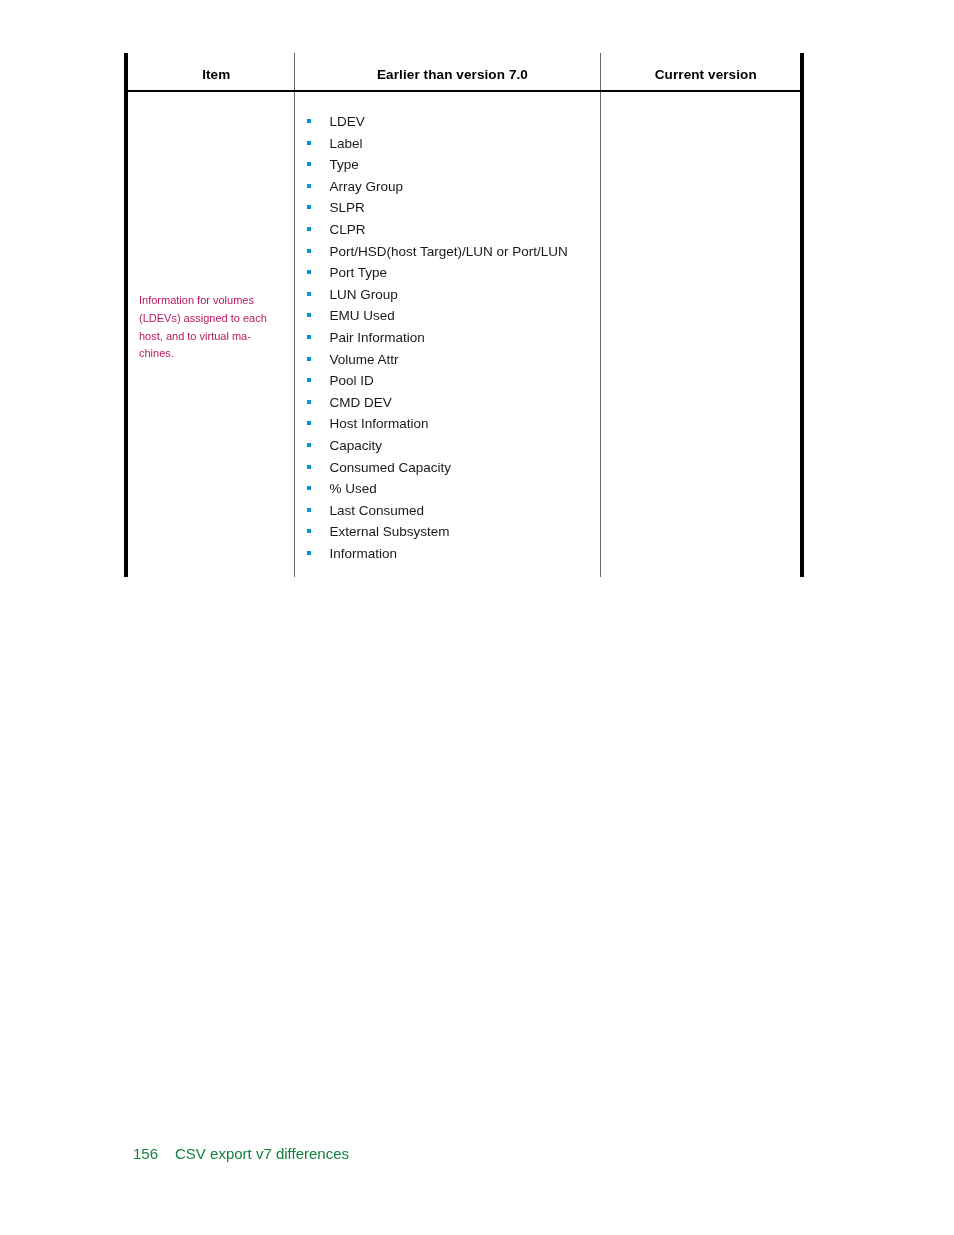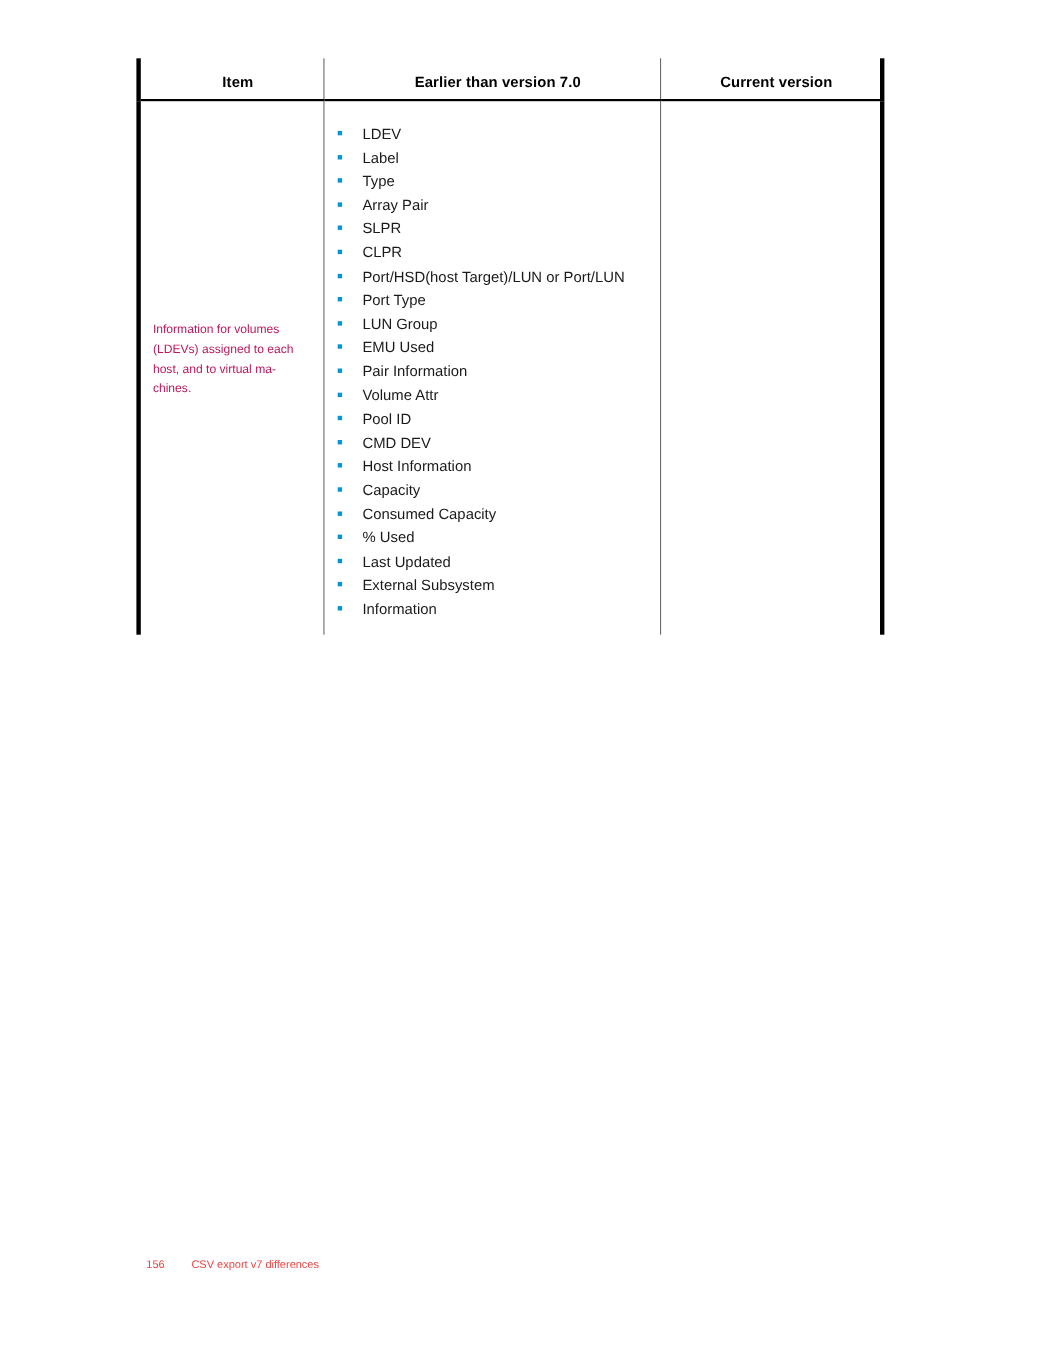--- a/index.html
+++ b/index.html
@@ -131,22 +131,22 @@
 
   .empty-cell-inner {
     height: 471px;
   }
 
   
   .footer {
     position: absolute;
     left: 133px;
     top: 1145px;
-    font-size: 10px;
-    color: #ef4444;
+    font-size: 15px;
+    color: #15803d;
     white-space: nowrap;
   }
   .footer .page-num {
     display: inline-block;
     min-width: 24px;
   }
   .footer .footer-title {
     display: inline-block;
     padding-left: 17px;
   }
@@ -182,36 +182,36 @@
             <div class="item-cell-inner">
               <span class="item-text">Information for volumes (LDEVs) assigned to each host, and to virtual ma-chines.</span>
             </div>
           </td>
           <td>
             <div class="bullet-cell-inner">
               <ul class="bullets" id="bullet-list">
                   <li><span class="bullet-dot" style="background: rgb(0, 150, 214);"></span><span class="bullet-label">LDEV</span></li>
                   <li><span class="bullet-dot" style="background: rgb(0, 150, 214);"></span><span class="bullet-label">Label</span></li>
                   <li><span class="bullet-dot" style="background: rgb(0, 150, 214);"></span><span class="bullet-label">Type</span></li>
-                  <li><span class="bullet-dot" style="background: rgb(0, 150, 214);"></span><span class="bullet-label">Array Pair</span></li>
+                  <li><span class="bullet-dot" style="background: rgb(0, 150, 214);"></span><span class="bullet-label">Array Group</span></li>
                   <li><span class="bullet-dot" style="background: rgb(0, 150, 214);"></span><span class="bullet-label">SLPR</span></li>
                   <li><span class="bullet-dot" style="background: rgb(0, 150, 214);"></span><span class="bullet-label">CLPR</span></li>
                   <li><span class="bullet-dot" style="background: rgb(0, 150, 214);"></span><span class="bullet-label">Port/HSD(host Target)/LUN or Port/LUN</span></li>
                   <li><span class="bullet-dot" style="background: rgb(0, 150, 214);"></span><span class="bullet-label">Port Type</span></li>
                   <li><span class="bullet-dot" style="background: rgb(0, 150, 214);"></span><span class="bullet-label">LUN Group</span></li>
                   <li><span class="bullet-dot" style="background: rgb(0, 150, 214);"></span><span class="bullet-label">EMU Used</span></li>
                   <li><span class="bullet-dot" style="background: rgb(0, 150, 214);"></span><span class="bullet-label">Pair Information</span></li>
                   <li><span class="bullet-dot" style="background: rgb(0, 150, 214);"></span><span class="bullet-label">Volume Attr</span></li>
                   <li><span class="bullet-dot" style="background: rgb(0, 150, 214);"></span><span class="bullet-label">Pool ID</span></li>
                   <li><span class="bullet-dot" style="background: rgb(0, 150, 214);"></span><span class="bullet-label">CMD DEV</span></li>
                   <li><span class="bullet-dot" style="background: rgb(0, 150, 214);"></span><span class="bullet-label">Host Information</span></li>
                   <li><span class="bullet-dot" style="background: rgb(0, 150, 214);"></span><span class="bullet-label">Capacity</span></li>
                   <li><span class="bullet-dot" style="background: rgb(0, 150, 214);"></span><span class="bullet-label">Consumed Capacity</span></li>
                   <li><span class="bullet-dot" style="background: rgb(0, 150, 214);"></span><span class="bullet-label">% Used</span></li>
-                  <li><span class="bullet-dot" style="background: rgb(0, 150, 214);"></span><span class="bullet-label">Last Updated</span></li>
+                  <li><span class="bullet-dot" style="background: rgb(0, 150, 214);"></span><span class="bullet-label">Last Consumed</span></li>
                   <li><span class="bullet-dot" style="background: rgb(0, 150, 214);"></span><span class="bullet-label">External Subsystem</span></li>
                   <li><span class="bullet-dot" style="background: rgb(0, 150, 214);"></span><span class="bullet-label">Information</span></li>
                 </ul>
             </div>
           </td>
           <td>
             <div class="empty-cell-inner"></div>
           </td>
         </tr>
       </tbody>

